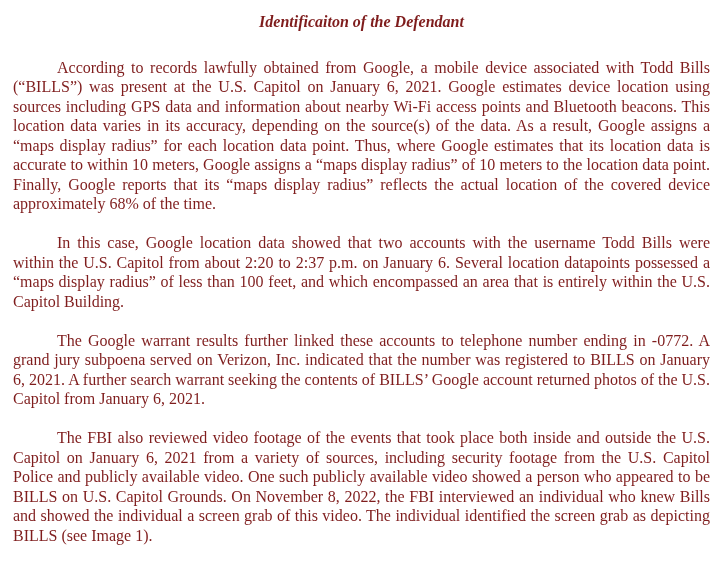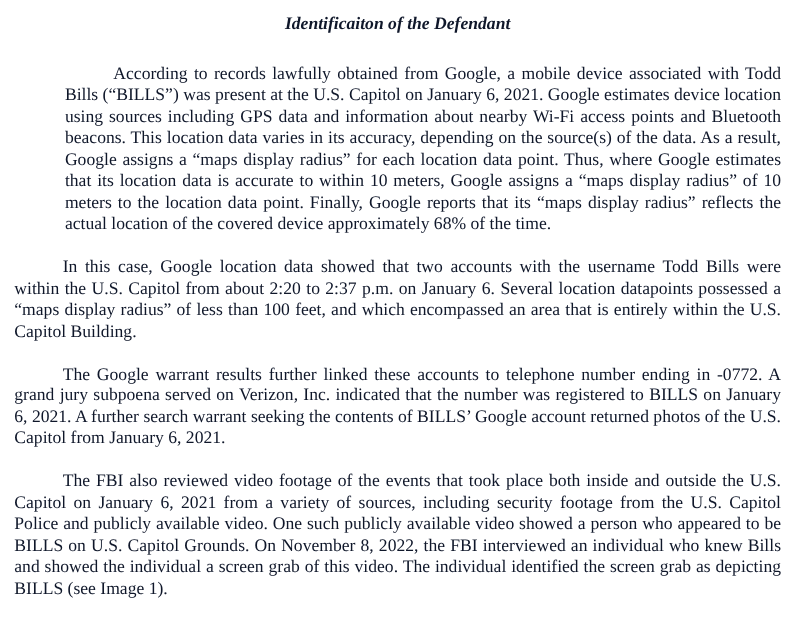--- a/index.html
+++ b/index.html
@@ -5,21 +5,21 @@
   html, body {
     margin: 0;
     padding: 0;
     background: #ffffff;
   }
   .page {
     box-sizing: border-box;
     width: 724px;
     height: 575px;
     background: #ffffff;
-    color: #0f172a;
+    color: #7f1d1d;
     font-family: "Liberation Serif", "DejaVu Serif", serif;
     font-size: 16px;
     line-height: 19.5px;
     padding: 12px 14px 0 13px;
     overflow: hidden;
   }
   .doc-title {
     font-size: 16px;
     font-weight: bold;
     font-style: italic;
@@ -27,21 +27,20 @@
     margin: 0;
     padding: 0;
   }
   .doc-body p {
     margin: 19.5px 0 0 0;
     text-align: justify;
     text-indent: 44px;
   }
   .doc-body p:first-child {
     margin-top: 26px;
-    margin-left: 46px;
   }
 </style>
 </head>
 <body>
 
 <div class="page">
   <h1 class="doc-title">Identificaiton of the Defendant</h1>
 
   <div class="doc-body">
     <p>According to records lawfully obtained from Google, a mobile device associated with Todd Bills (“BILLS”) was present at the U.S. Capitol on January 6, 2021.  Google estimates device location using sources including GPS data and information about nearby Wi-Fi access points and Bluetooth beacons.  This location data varies in its accuracy, depending on the source(s) of the data.  As a result, Google assigns a “maps display radius” for each location data point.  Thus, where Google estimates that its location data is accurate to within 10 meters, Google assigns a “maps display radius” of 10 meters to the location data point.  Finally, Google reports that its “maps display radius” reflects the actual location of the covered device approximately 68% of the time.</p>

